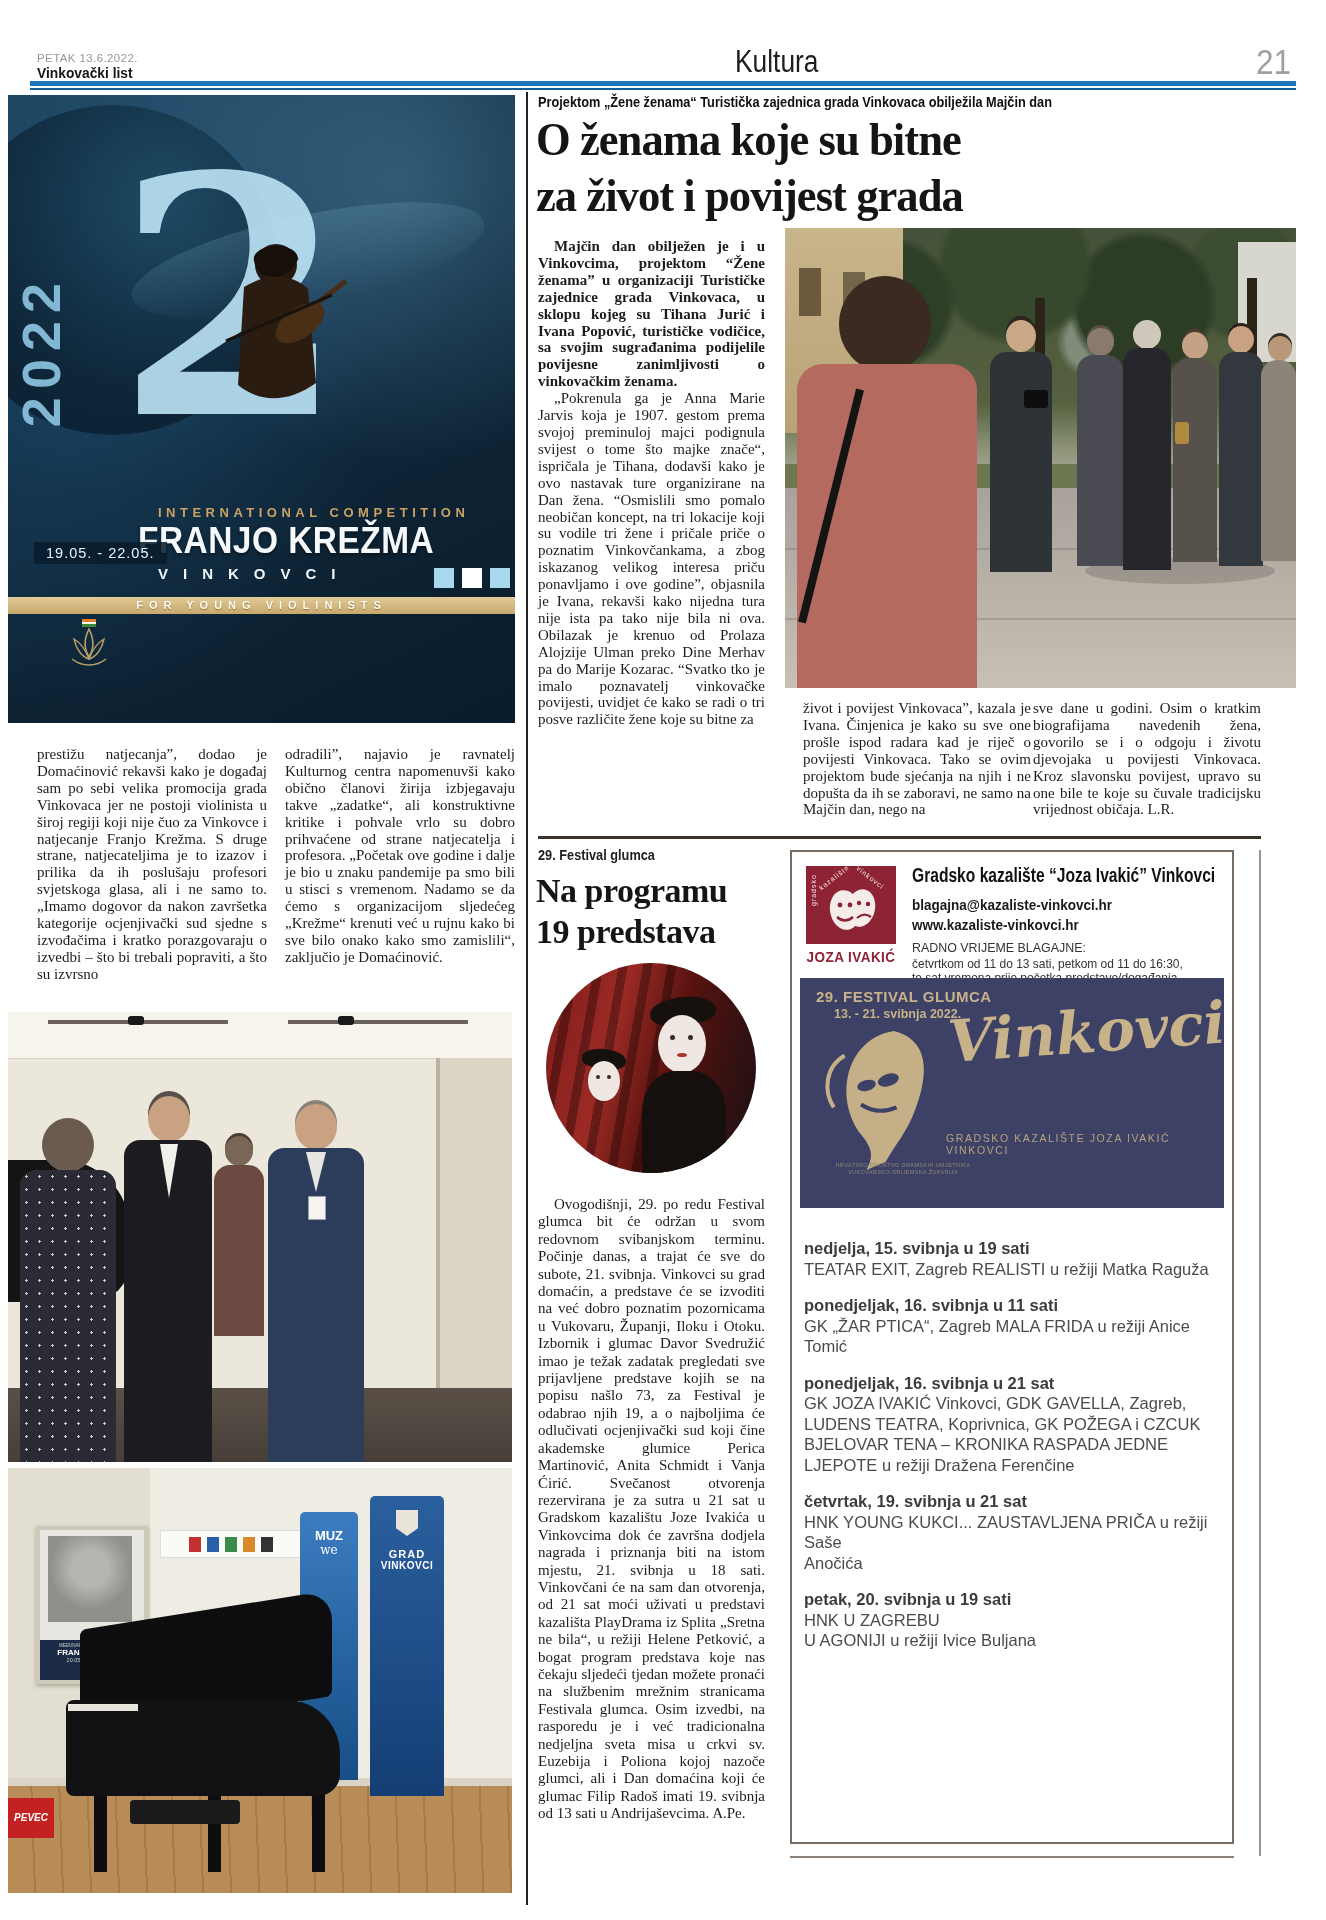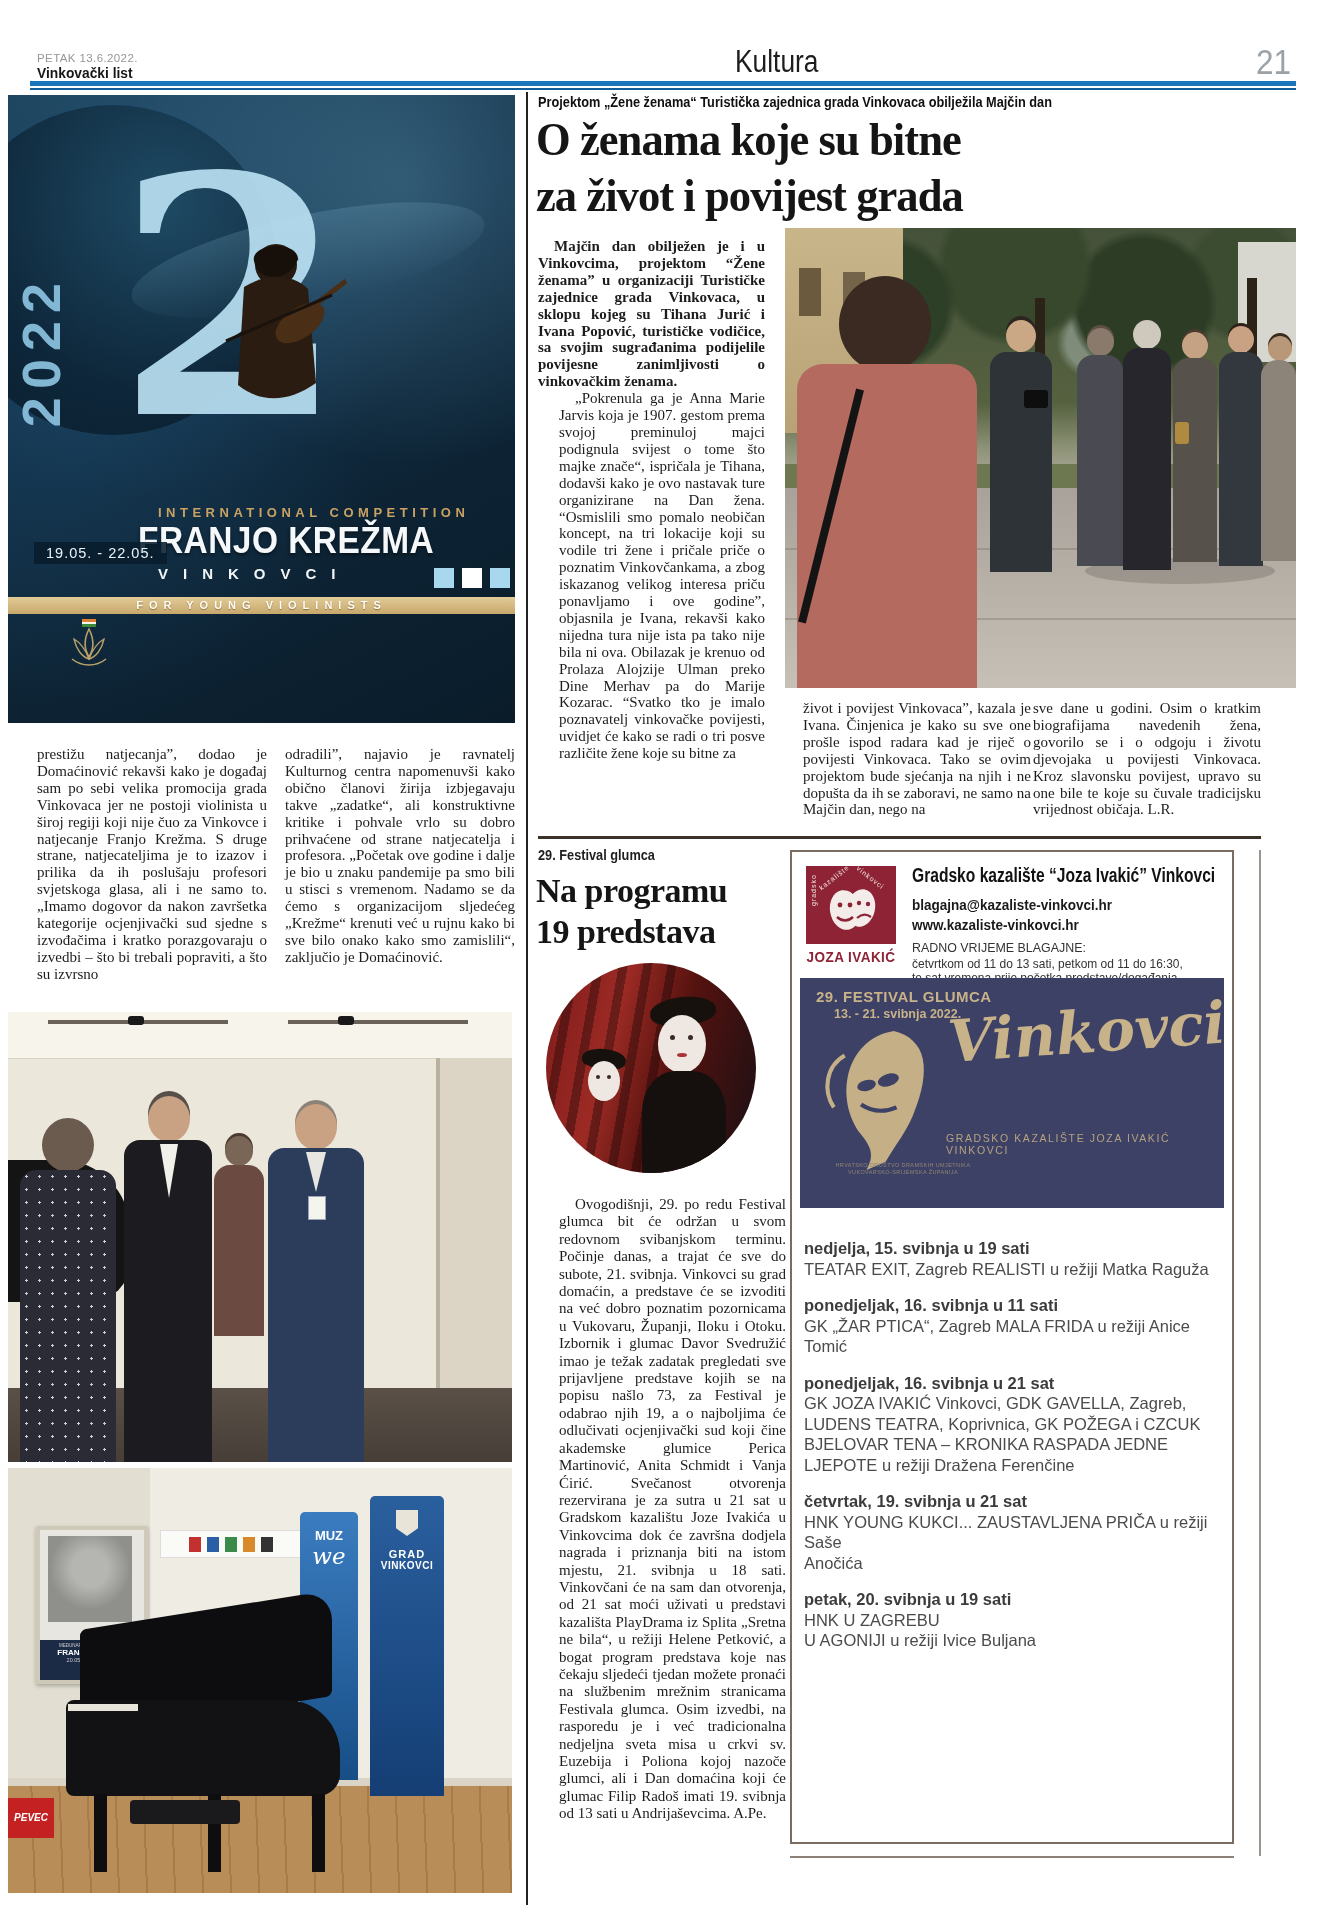--- a/index.html
+++ b/index.html
@@ -18,21 +18,21 @@
 
   
   .vrule-main{left:526px;top:92px;width:2px;height:1813px;background:#222;}
   .vrule-right{left:1259px;top:850px;width:2px;height:1006px;background:#9a958f;}
   .hr-article{left:538px;top:836px;width:723px;height:3px;background:#3a3129;}
   .hr-belowbox{left:790px;top:1856px;width:444px;height:2px;background:#8b8178;}
 
   
   .bodytxt{font-size:15px;line-height:16.9px;text-align:justify;color:#1c1c1c;}
   .lead{font-weight:bold;text-indent:16px;}
-  .ind{text-indent:16px;margin-left:21px;}
+  .ind{text-indent:16px;}
 
   
   .kicker{left:538px;top:93px;font-size:15px;font-weight:bold;color:#101010;transform:scaleX(.85);transform-origin:left;white-space:nowrap;}
   .headline{left:536px;top:112px;font-weight:bold;font-size:46px;line-height:56px;color:#151515;letter-spacing:-1px;transform:scaleX(.97);transform-origin:left;}
   .ma-col1{left:538px;top:238px;width:227px;}
   .ma-col2{left:803px;top:700px;width:228px;}
   .ma-col3{left:1033px;top:700px;width:228px;}
 
   
   .fa-kicker{left:538px;top:846px;font-size:15px;font-weight:bold;transform:scaleX(.85);transform-origin:left;white-space:nowrap;}
@@ -309,21 +309,21 @@
     <div class="abs pp-logos">
       <span style="background:#c23030"></span>
         <span style="background:#2a5fa8"></span>
         <span style="background:#3a8a4a"></span>
         <span style="background:#d88a2a"></span>
         <span style="background:#333"></span>
     </div>
     <div class="abs pp-plate">krezma.</div>
     <div class="abs pp-muz">
       <div class="sans" style="font-size:13px;font-weight:bold;margin-top:16px">MUZ</div>
-      <div style="font-size:23px;font-style:italic;font-family:'DejaVu Serif',serif">we</div>
+      <div style="font-size:12px;font-family:'DejaVu Serif',serif">we</div>
     </div>
     <div class="abs pp-grad">
       <div class="abs" style="left:26px;top:14px;width:22px;height:26px;background:#e8e4d8;clip-path:polygon(0 0,100% 0,100% 70%,50% 100%,0 70%)"></div>
       <div class="sans" style="font-size:11px;font-weight:bold;margin-top:52px;letter-spacing:1px">GRAD</div>
       <div class="sans" style="font-size:10px;font-weight:bold;letter-spacing:.5px">VINKOVCI</div>
     </div>
     <div class="abs pp-lid"></div>
     <div class="abs pp-body"></div>
     <div class="abs pp-keys"></div>
     <div class="abs pp-leg" style="left:86px"></div>

